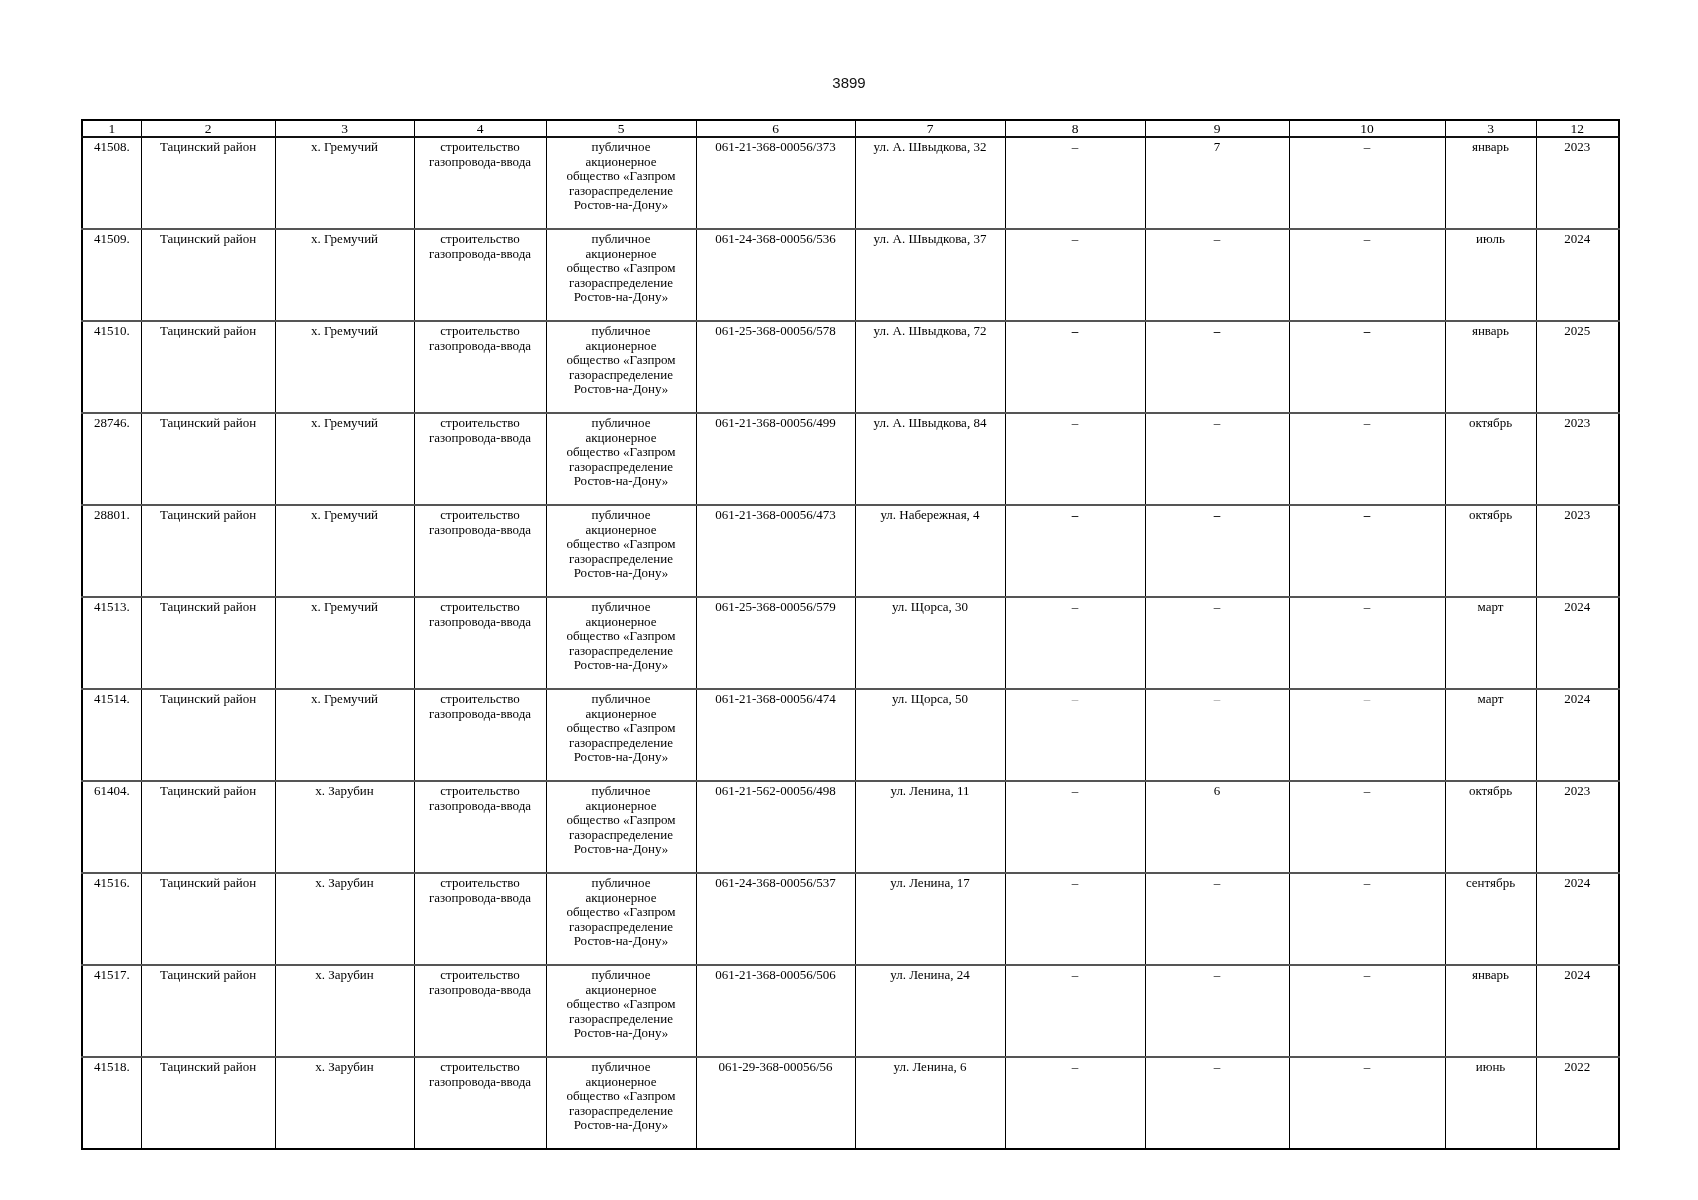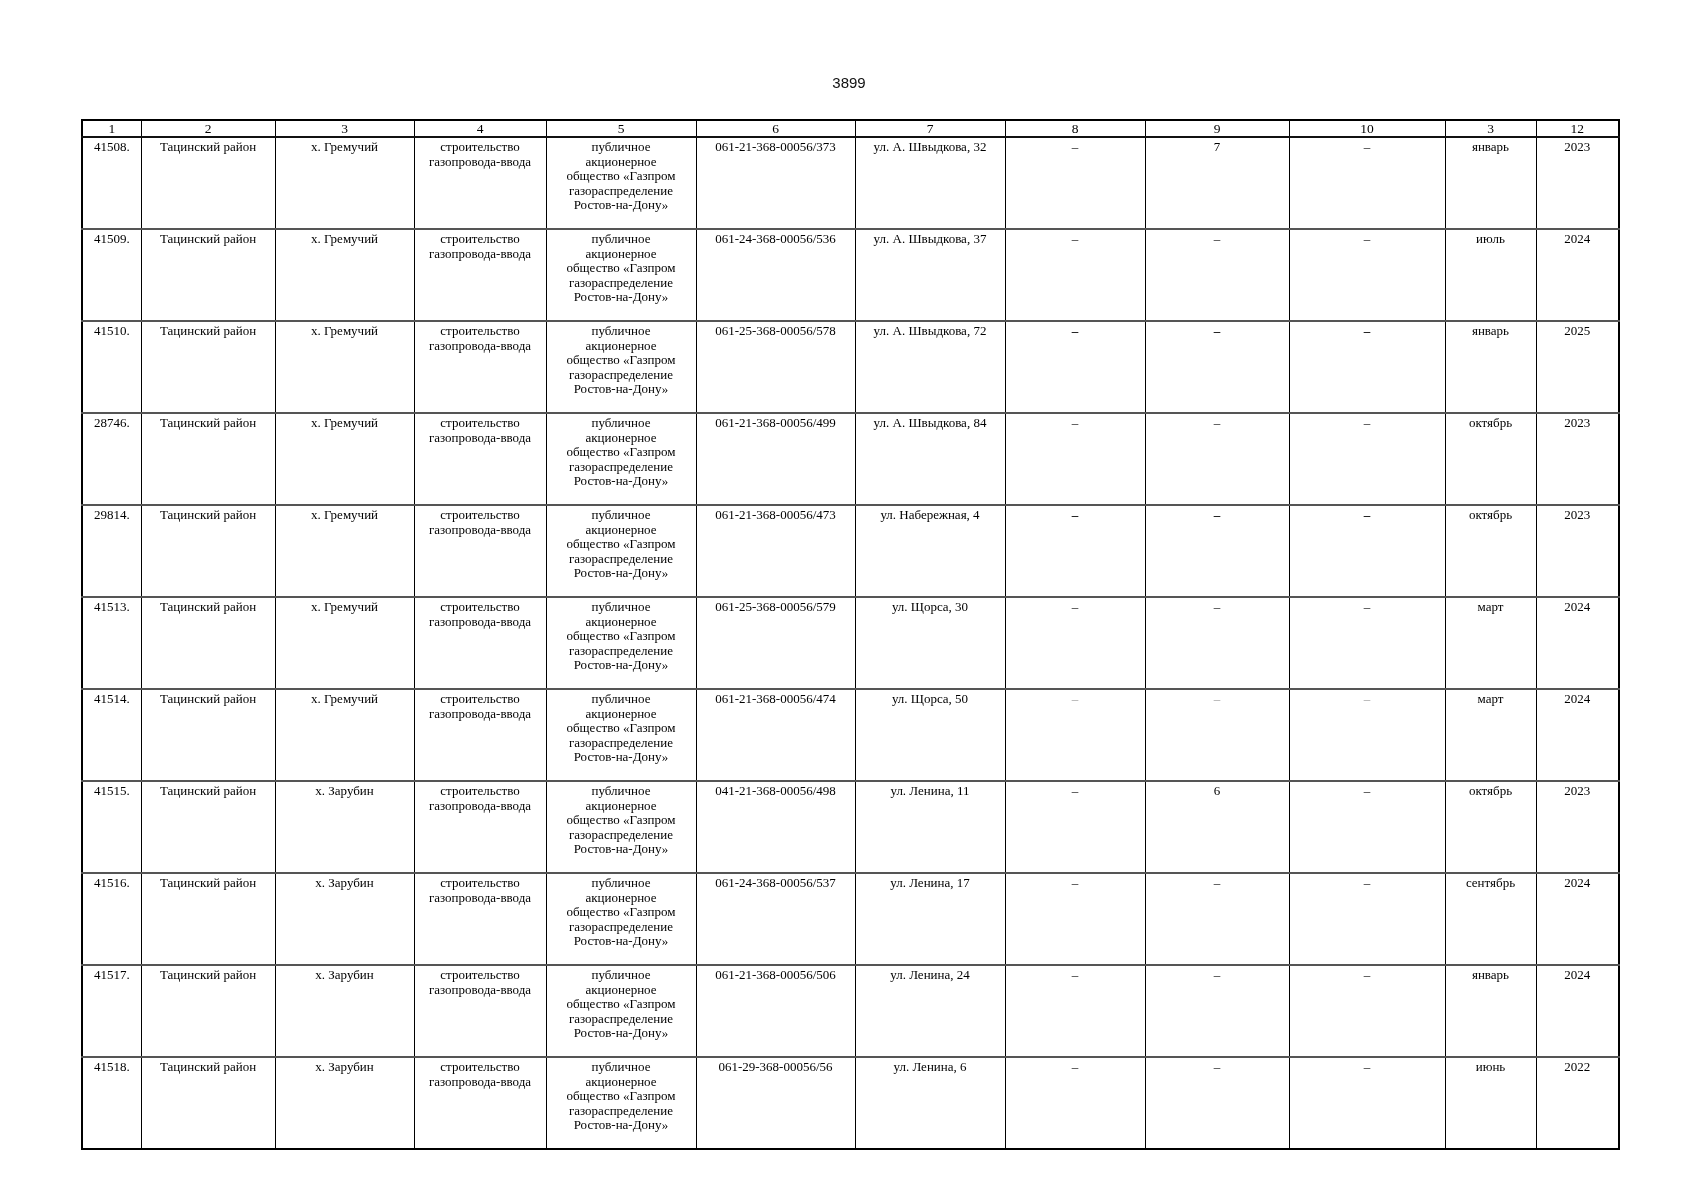--- a/index.html
+++ b/index.html
@@ -172,21 +172,21 @@
 Ростов-на-Дону»</td>
           <td>061-21-368-00056/499</td>
           <td>ул. А. Швыдкова, 84</td>
           <td class="dash-normal">–</td>
           <td class="dash-normal">–</td>
           <td class="dash-normal">–</td>
           <td>октябрь</td>
           <td>2023</td>
         </tr>
         <tr>
-          <td>29814.</td>
+          <td>28801.</td>
           <td>Тацинский район</td>
           <td>х. Гремучий</td>
           <td>строительство
 газопровода-ввода</td>
           <td>публичное
 акционерное
 общество «Газпром
 газораспределение
 Ростов-на-Дону»</td>
           <td>061-21-368-00056/473</td>
@@ -229,31 +229,31 @@
 Ростов-на-Дону»</td>
           <td>061-21-368-00056/474</td>
           <td>ул. Щорса, 50</td>
           <td class="dash-light">–</td>
           <td class="dash-light">–</td>
           <td class="dash-light">–</td>
           <td>март</td>
           <td>2024</td>
         </tr>
         <tr>
-          <td>41515.</td>
+          <td>61404.</td>
           <td>Тацинский район</td>
           <td>х. Зарубин</td>
           <td>строительство
 газопровода-ввода</td>
           <td>публичное
 акционерное
 общество «Газпром
 газораспределение
 Ростов-на-Дону»</td>
-          <td>041-21-368-00056/498</td>
+          <td>061-21-562-00056/498</td>
           <td>ул. Ленина, 11</td>
           <td class="dash-normal">–</td>
           <td class="dash-normal">6</td>
           <td class="dash-normal">–</td>
           <td>октябрь</td>
           <td>2023</td>
         </tr>
         <tr>
           <td>41516.</td>
           <td>Тацинский район</td>

